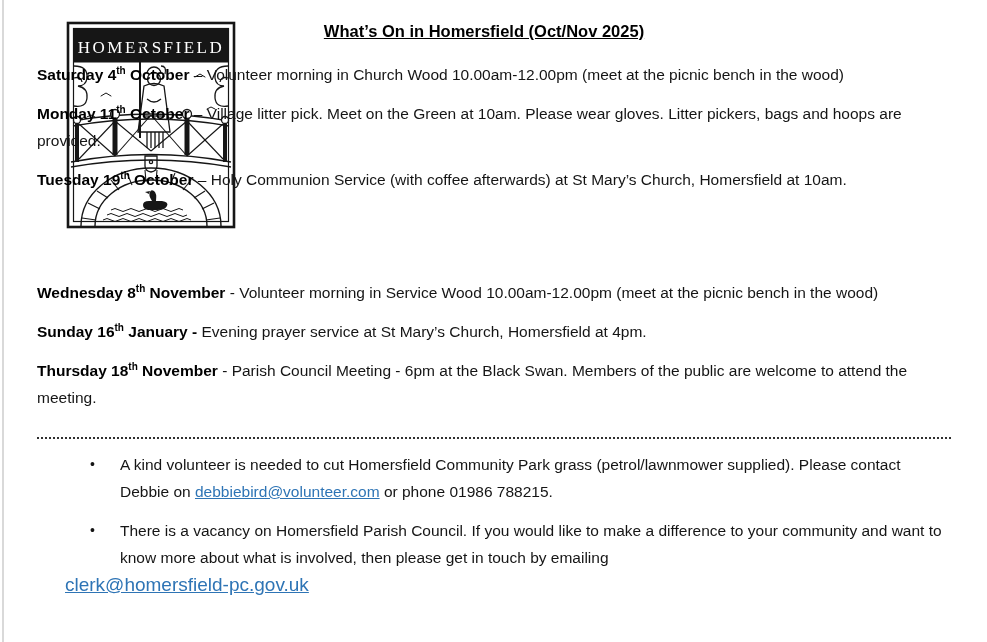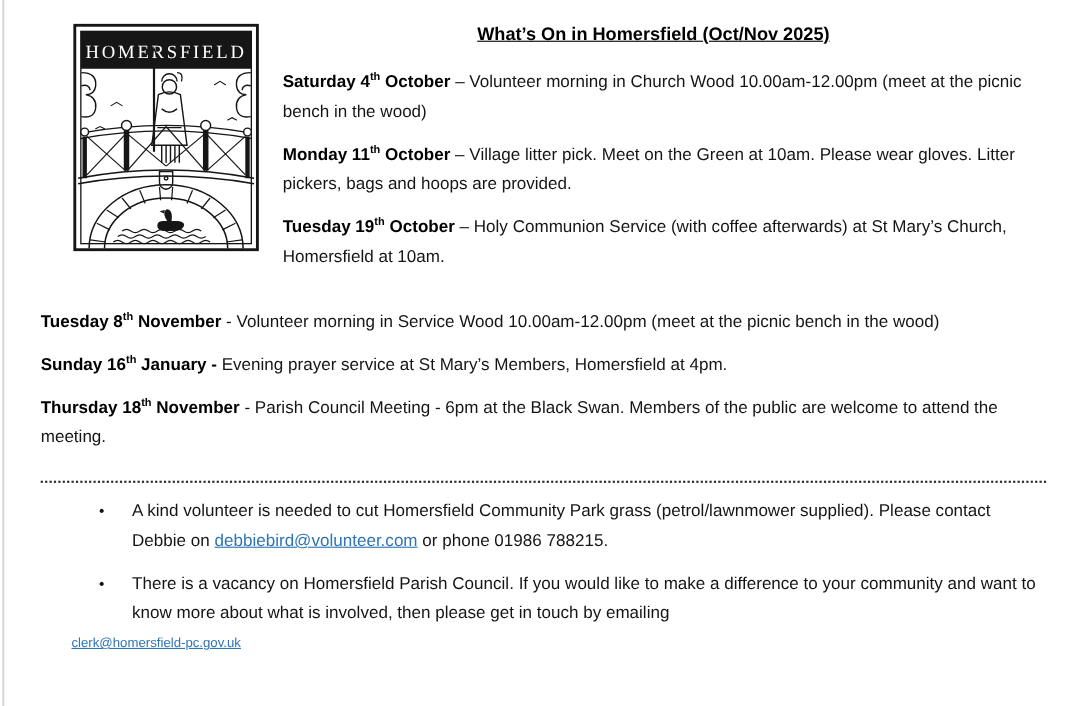--- a/index.html
+++ b/index.html
@@ -25,21 +25,20 @@
     width: 172px; height: 210px;
   }
   .content {
     padding: 0 36px 0 37px;
   }
   .top-section {
     position: relative;
     min-height: 249px;
   }
   .right-col {
-    margin-left: 220px;
     margin-right: 20px;
   }
   .doc-title {
     margin-top: 18px;
     text-align: center;
     font-size: 16.5px;
     font-weight: 700;
     line-height: 27px;
     text-decoration: underline;
     color: #000;
@@ -79,21 +78,21 @@
     font-size: 14px;
   }
   .notice-body { flex: 1; }
   .link {
     color: #2E74B5;
     text-decoration: underline;
     cursor: pointer;
   }
   .vacancy-link-line {
     margin-left: 28px;
-    font-size: 12px;
+    font-size: 19px;
     line-height: 27px;
   }
 </style>
 </head>
 <body>
 
 <div class="page">
   <div class="page-edge"></div>
 
   <svg class="logo" viewBox="0 0 172 210">
@@ -200,23 +199,23 @@
         <div class="doc-title">What’s On in Homersfield (Oct/Nov 2025)</div>
 
         <p class="event"><b><span>Saturday 4</span><sup class="ord">th</sup><span> October</span></b><span> – Volunteer morning in Church Wood 10.00am-12.00pm (meet at the picnic bench in the wood)</span></p>
 
         <p class="event"><b><span>Monday 11</span><sup class="ord">th</sup><span> October</span></b><span> – Village litter pick. Meet on the Green at 10am. Please wear gloves. Litter pickers, bags and hoops are provided.</span></p>
 
         <p class="event"><b><span>Tuesday 19</span><sup class="ord">th</sup><span> October</span></b><span> – Holy Communion Service (with coffee afterwards) at St Mary’s Church, Homersfield at 10am.</span></p>
       </div>
     </div>
 
-    <p class="event"><b><span>Tuesday 8</span><sup class="ord">th</sup><span> November</span></b><span> - Volunteer morning in Service Wood 10.00am-12.00pm (meet at the picnic bench in the wood)</span></p>
-
-    <p class="event"><b><span>Sunday 16</span><sup class="ord">th</sup><span> January -</span></b><span> Evening prayer service at St Mary’s Members, Homersfield at 4pm.</span></p>
+    <p class="event"><b><span>Wednesday 8</span><sup class="ord">th</sup><span> November</span></b><span> - Volunteer morning in Service Wood 10.00am-12.00pm (meet at the picnic bench in the wood)</span></p>
+
+    <p class="event"><b><span>Sunday 16</span><sup class="ord">th</sup><span> January -</span></b><span> Evening prayer service at St Mary’s Church, Homersfield at 4pm.</span></p>
 
     <p class="event"><b><span>Thursday 18</span><sup class="ord">th</sup><span> November</span></b><span> - Parish Council Meeting - 6pm at the Black Swan. Members of the public are welcome to attend the meeting.</span></p>
 
     <div class="divider"></div>
 
     <ul class="notices">
       <li>
         <span class="bullet-marker">•</span>
         <span class="notice-body"><span>A kind volunteer is needed to cut Homersfield Community Park grass (petrol/lawnmower supplied). Please contact Debbie on </span><a class="link" style="color: rgb(46, 116, 181);">debbiebird@volunteer.com</a><span> or phone 01986 788215.</span></span>
       </li>

